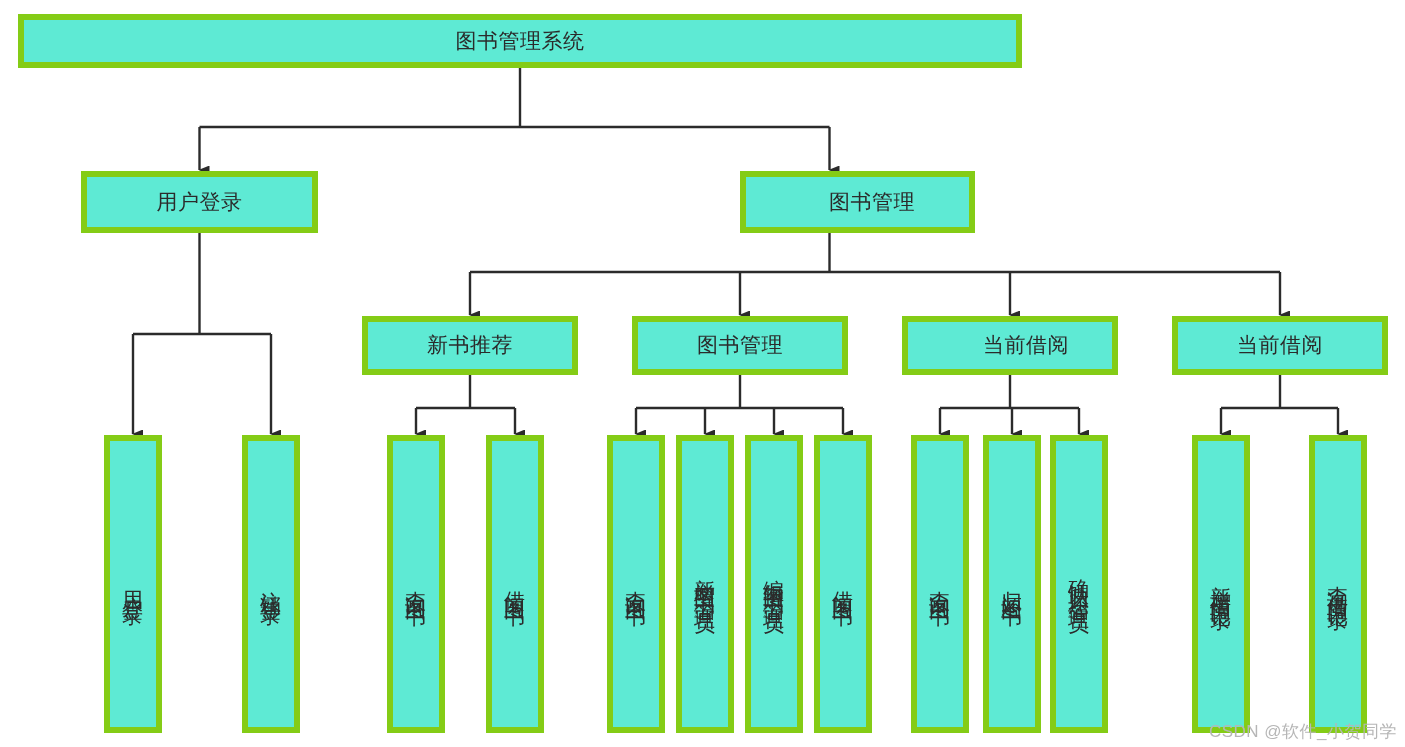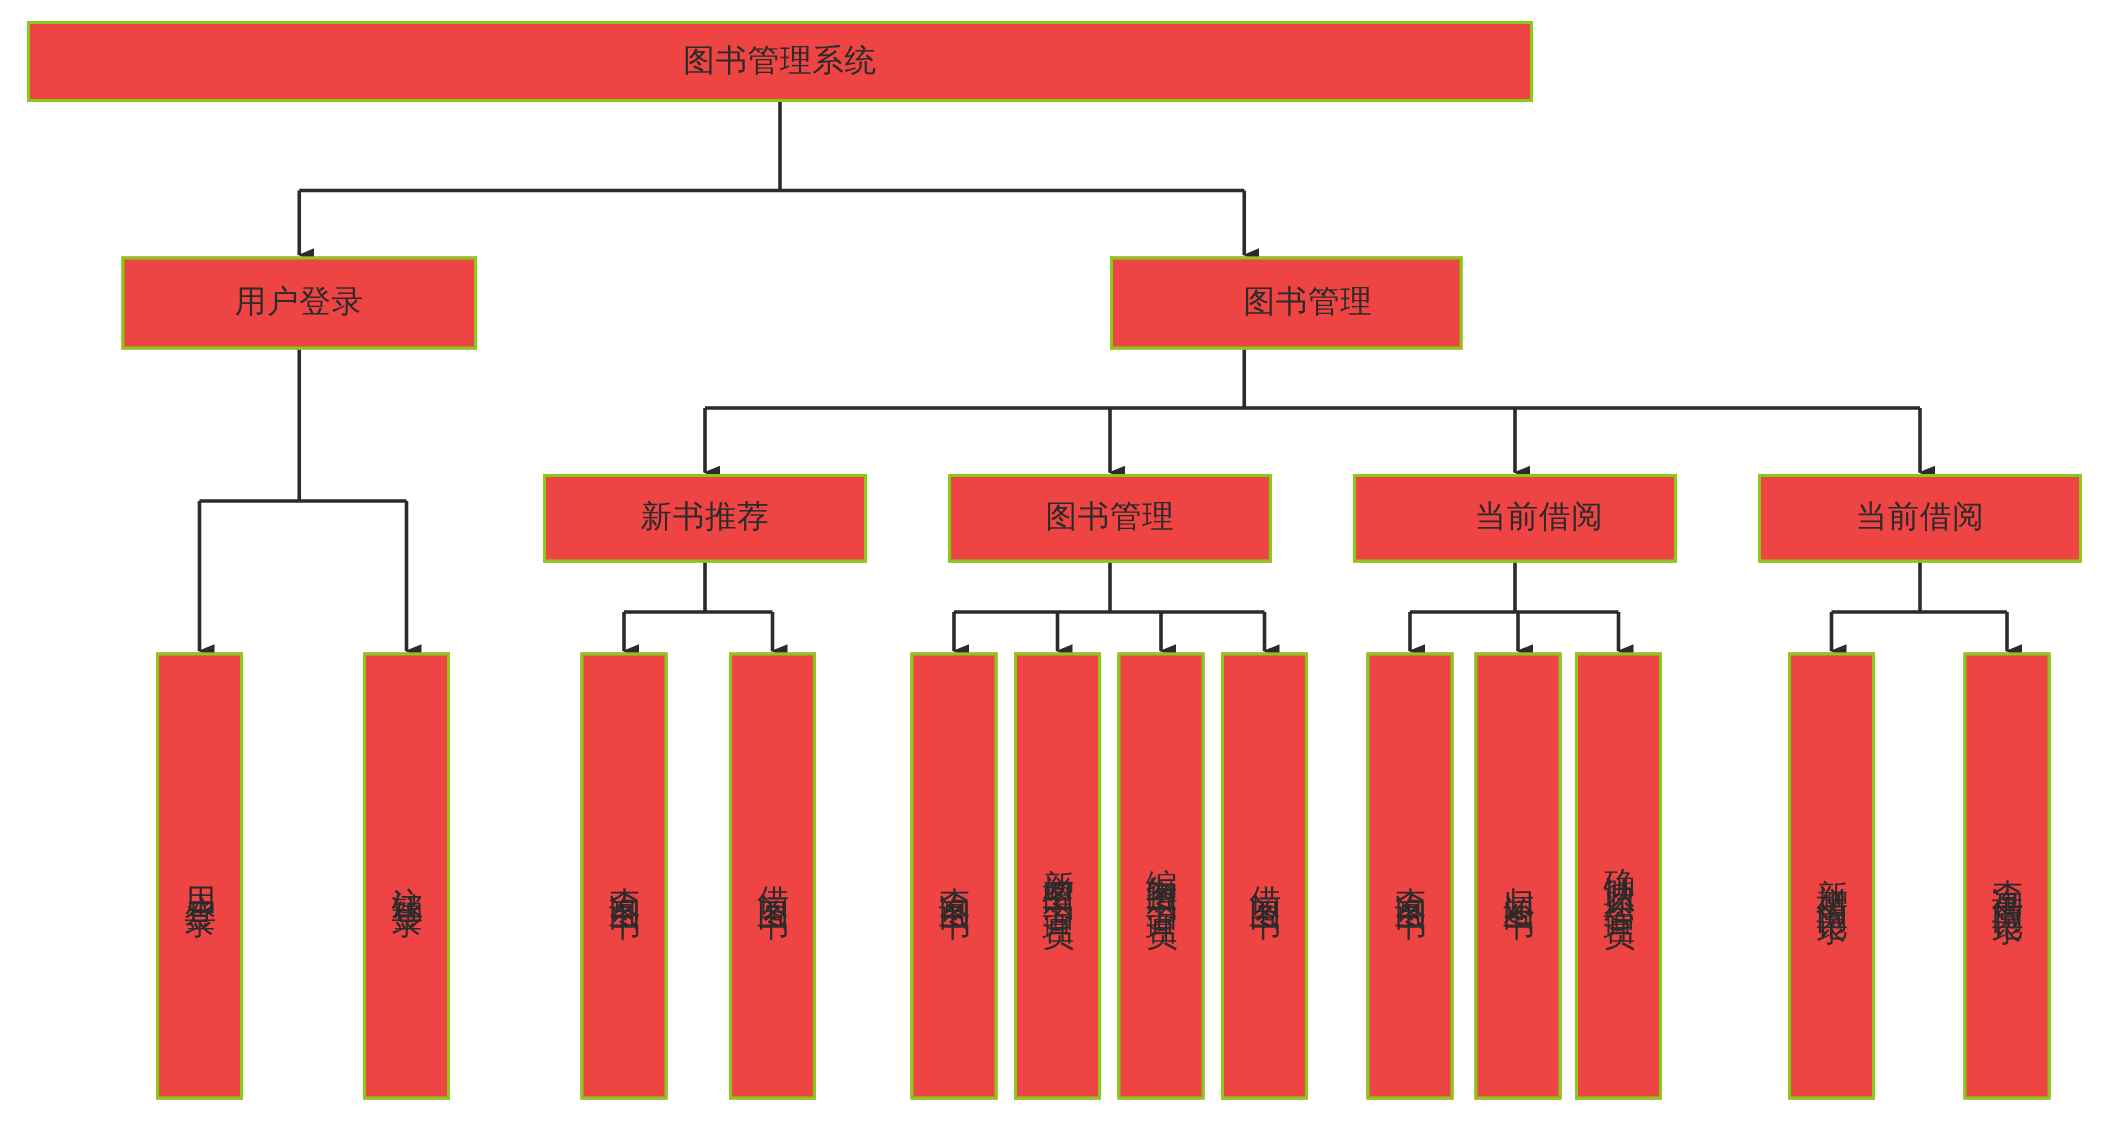--- a/index.html
+++ b/index.html
@@ -20,22 +20,22 @@
   #wires {
     position: absolute;
     left: 0;
     top: 0;
     width: 1405px;
     height: 747px;
   }
   .node {
     position: absolute;
     box-sizing: border-box;
-    background: #ef4444;
-    border: 2px solid #84cc16;
+    background: #5eead4;
+    border: 6px solid #84cc16;
     display: flex;
     align-items: center;
     justify-content: center;
     overflow: hidden;
   }
   .node-label {
     color: #2b2b2b;
     text-align: center;
     line-height: 1.18;
     white-space: pre-wrap;
@@ -171,13 +171,14 @@
         <span class="node-label">确认归还（管理员）</span>
       </div>
       <div class="node vert" style="left: 1192px; top: 435px; width: 58px; height: 298px;">
         <span class="node-label">新增借阅记录</span>
       </div>
       <div class="node vert" style="left: 1309px; top: 435px; width: 58px; height: 298px;">
         <span class="node-label">查询借阅记录</span>
       </div>
     </div>
 
+  <div id="watermark">CSDN @软件_小贺同学</div>
 </div>
 
 </body></html>

